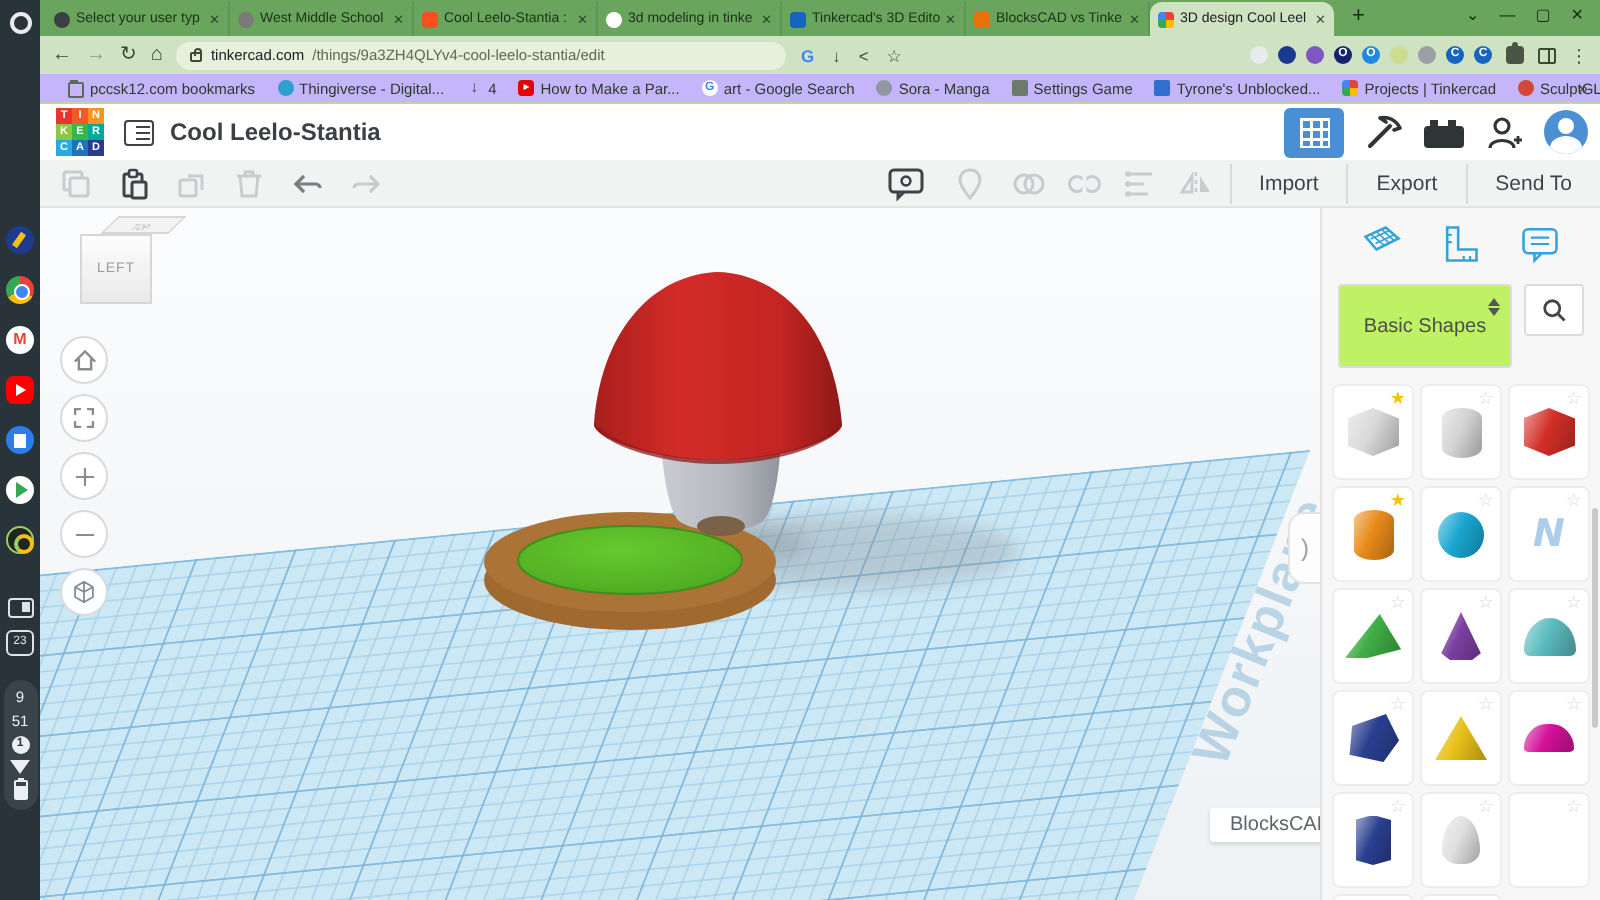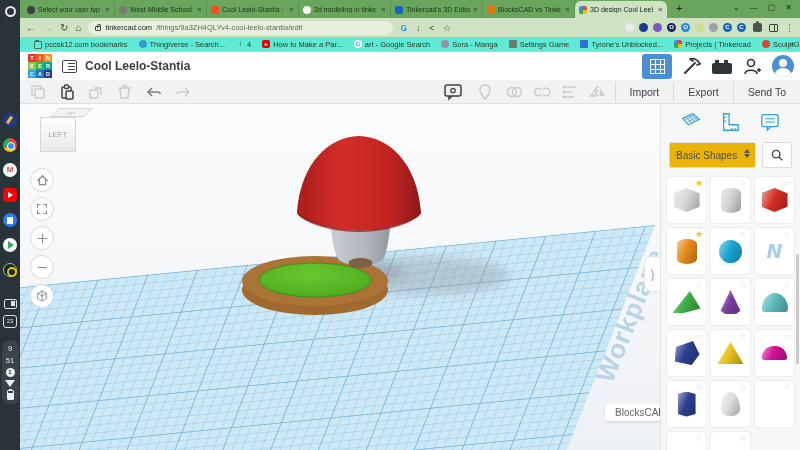--- a/index.html
+++ b/index.html
@@ -65,21 +65,21 @@
   .gi{color:#4285f4;font-weight:bold;}
   .ext-cluster{margin-left:auto;display:flex;gap:5px;align-items:center;}
   .ext{width:9px;height:9px;border-radius:50%;background:var(--c,#999);font-size:6px;line-height:9px;
     text-align:center;color:#fff;font-weight:bold;}
   .puzzle{width:9px;height:9px;background:#4a5548;border-radius:2px;position:relative;}
   .puzzle::after{content:"";position:absolute;left:3px;top:-2px;width:3px;height:3px;border-radius:50%;background:#4a5548;}
   .split{width:9px;height:8px;border:1.2px solid #394b33;border-radius:1px;position:relative;}
   .split::after{content:"";position:absolute;left:4px;top:0;width:1.2px;height:100%;background:#394b33;}
   .dots{font-size:9px;color:#394b33;letter-spacing:0;}
 
-  .bookmarks{height:15px;background:#5eead4;border-bottom:1px solid #bdd3ae;display:flex;align-items:center;
+  .bookmarks{height:15px;background:#c4b5fd;border-bottom:1px solid #bdd3ae;display:flex;align-items:center;
     gap:11px;padding:0 8px 0 14px;font-size:7.5px;color:#2c3a28;}
   .bm{display:flex;align-items:center;gap:3px;white-space:nowrap;}
   .bicon{width:8px;height:8px;border-radius:2px;background:var(--c,#888);font-size:6px;line-height:8px;text-align:center;color:#fff;}
   .bicon.v-folder{background:none;border:1px solid #5a6b52;border-radius:1px;position:relative;margin-top:1px;}
   .bicon.v-folder::before{content:"";position:absolute;left:0;top:-2px;width:4px;height:2px;background:#5a6b52;}
   .bicon.v-circle{border-radius:50%;}
   .bicon.v-download{background:none;color:#394b33;font-size:8px;line-height:8px;}
   .bicon.v-download::before{content:"\2193";}
   .bicon.v-youtube::before{content:"\25B8";color:#fff;}
   .bicon.v-g{border-radius:50%;background:#fff;color:#4285f4;font-weight:bold;}
@@ -148,22 +148,22 @@
   .snap-dd{background:#fff;border:1px solid #d0d0d0;border-radius:3px;font-size:9.5px;color:#3f4348;
     padding:2px 16px 2px 8px;position:relative;}
   .snap-dd::after{content:"";position:absolute;right:5px;top:7px;border-left:3px solid transparent;
     border-right:3px solid transparent;border-top:4px solid #555;}
 
   
   .panel{position:absolute;right:0;top:52px;width:140px;height:346px;background:#f7f7f7;
     border-left:1px solid #e3e3e3;z-index:5;}
   .panel-tools{display:flex;justify-content:space-around;align-items:center;padding:7px 10px 5px;}
   .panel-row{display:flex;padding:4px 8px;gap:6px;}
-  .dd{flex:1;height:26px;background:#eab308;border:1px solid #dcdcdc;border-radius:2px;display:flex;
-    align-items:center;padding:0 6px;font-size:10px;color:#4a4e52;position:relative;}
+  .dd{flex:1;height:42px;background:#bef264;border:1px solid #dcdcdc;border-radius:2px;display:flex;
+    align-items:center;padding:0 6px;font-size:10px;color:#4a4e52;position:relative;justify-content:center;}
   .dd .caret{position:absolute;right:5px;top:6px;display:flex;flex-direction:column;gap:1px;}
   .dd .caret i{border-left:3px solid transparent;border-right:3px solid transparent;display:block;}
   .dd .caret .up{border-bottom:4px solid #555;}
   .dd .caret .dn{border-top:4px solid #555;}
   .searchbox{width:30px;height:26px;background:#fff;border:1px solid #dcdcdc;border-radius:2px;
     display:flex;align-items:center;justify-content:center;}
   .tiles{display:grid;grid-template-columns:repeat(3,41px);gap:3px;padding:4px 5px;}
   .tile{width:41px;height:48px;background:#fff;border:1px solid #ededed;border-radius:4px;position:relative;
     display:flex;align-items:center;justify-content:center;}
   .star{position:absolute;top:1px;right:3px;font-size:9px;color:#d9d9d9;}
@@ -317,21 +317,21 @@
 
   <div class="bookmarks">
 
       <div class="bm">
         <span class="bicon v-folder" style="--c: #5a6b52;"></span>
         <span>pccsk12.com bookmarks</span>
       </div>
 
       <div class="bm">
         <span class="bicon v-circle" style="--c: #2f9fd0;"></span>
-        <span>Thingiverse - Search...</span>
+        <span>Thingiverse - Digital...</span>
       </div>
 
       <div class="bm">
         <span class="bicon v-download" style="--c: #394b33;"></span>
         <span>4</span>
       </div>
 
       <div class="bm">
         <span class="bicon v-youtube" style="--c: #e60000;"></span>
         <span>How to Make a Par...</span>

